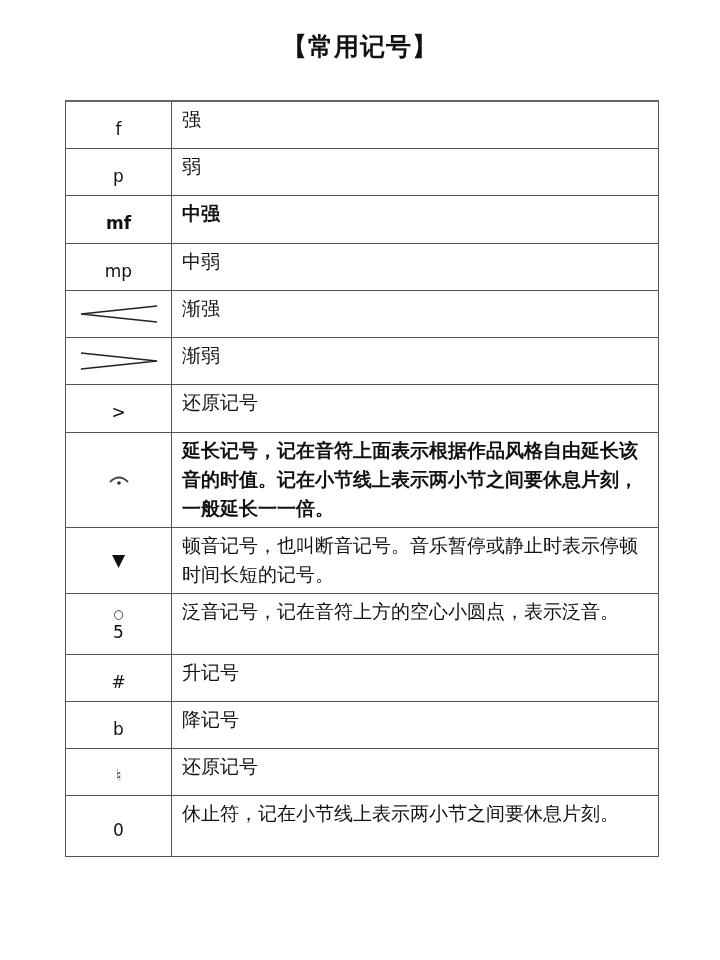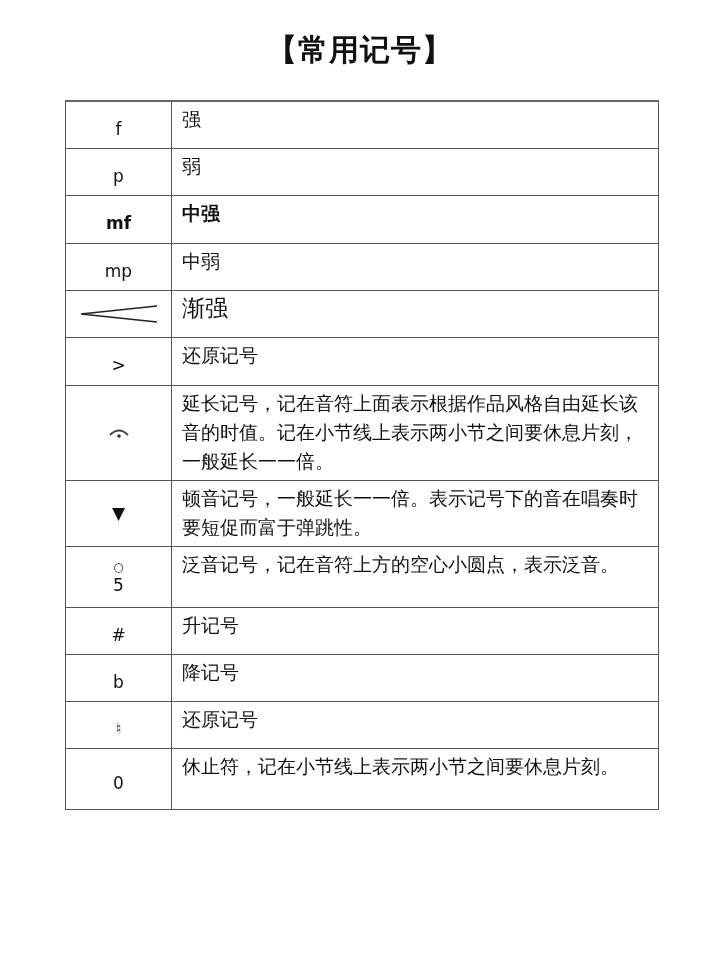--- a/index.html
+++ b/index.html
@@ -1,29 +1,29 @@
 <!DOCTYPE html>
 <html><head>
 <meta charset="utf-8">
 <style>
   html, body { margin: 0; padding: 0; background: #ffffff; }
   body { width: 720px; height: 960px; position: relative; overflow: hidden;
          font-family: "DejaVu Sans", sans-serif; color: #111; }
   .title { position: absolute; top: 30px; left: 0; width: 720px; text-align: center;
-           font-size: 30px; font-weight: bold; letter-spacing: 1px; color: #111; }
+           font-size: 25px; font-weight: bold; letter-spacing: 1px; color: #111; }
   table.sym { position: absolute; top: 100px; left: 65px; width: 594px;
               border-collapse: collapse; table-layout: fixed; }
   table.sym td { border: 1.5px solid #555; vertical-align: top; padding: 0; }
   table.sym tr:first-child td { border-top: 2px solid #666; }
   td.sym-cell { width: 105px; text-align: center; vertical-align: middle !important;
                 font-size: 17px; position: relative; }
   td.desc-cell { font-size: 19px; line-height: 29px; padding: 3px 10px 4px 10px !important; }
   .symtxt { display: inline-block; padding-top: 8px; }
   .r1 { height: 47px; } .r2 { height: 47px; } .r3 { height: 48px; font-weight: bold; } .r4 { height: 47px; }
-  .r5 { height: 47px; } .r6 { height: 47px; } .r7 { height: 48px; } .r8 { height: 86px; }
+  .r5 { height: 47px; } .r6 { height: 47px; } .r7 { height: 48px; } .r8 { height: 86px; font-weight: bold; }
   .r9 { height: 47px; } .r10 { height: 64px; } .r11 { height: 61px; } .r12 { height: 47px; }
   .r13 { height: 47px; } .r14 { height: 47px; } .r15 { height: 61px; }
   .harm { display: inline-block; line-height: 18px; font-size: 17px; }
   .harm .circ { font-size: 12px; display: block; }
   svg { display: block; margin: 0 auto; }
   .natural { font-size: 16px; font-weight: bold; color: #333; }
 </style>
 </head>
 <body>
 
@@ -48,40 +48,50 @@
     <td class="desc-cell">中弱</td>
   </tr>
   <tr class="r5">
     <td class="sym-cell">
       <span>
         <svg width="80" height="24" viewBox="0 0 80 24">
               <polyline points="78,4 2,12 78,20" fill="none" stroke="#222" stroke-width="1.3"></polyline>
             </svg>
       </span>
     </td>
-    <td class="desc-cell" style="font-size:23px">渐强</td>
+    <td class="desc-cell" style="font-size:19px">渐强</td>
+  </tr>
+  <tr class="r6">
+    <td class="sym-cell">
+      <span>
+        <svg width="80" height="24" viewBox="0 0 80 24">
+              <polyline points="2,4 78,12 2,20" fill="none" stroke="#222" stroke-width="1.3"></polyline>
+            </svg>
+      </span>
+    </td>
+    <td class="desc-cell">渐弱</td>
   </tr>
   <tr class="r7">
     <td class="sym-cell"><span class="symtxt">&gt;</span></td>
     <td class="desc-cell">还原记号</td>
   </tr>
   <tr class="r8">
     <td class="sym-cell">
       <span>
         <svg width="24" height="14" viewBox="0 0 24 14">
               <path d="M3,9 Q12,0 21,9" fill="none" stroke="#444" stroke-width="2"></path>
               <circle cx="12" cy="10" r="1.8" fill="#333"></circle>
             </svg>
       </span>
     </td>
     <td class="desc-cell">延长记号，记在音符上面表示根据作品风格自由延长该音的时值。记在小节线上表示两小节之间要休息片刻，一般延长一一倍。</td>
   </tr>
   <tr class="r10">
     <td class="sym-cell"><span class="symtxt" style="padding-top:0">▼</span></td>
-    <td class="desc-cell">顿音记号，一般延长一一倍。表示记号下的音在唱奏时要短促而富于弹跳性。</td>
+    <td class="desc-cell">顿音记号，也叫断音记号。音乐暂停或静止时表示停顿时间长短的记号。</td>
   </tr>
   <tr class="r11">
     <td class="sym-cell">
       <span class="harm">
         <span class="circ">○</span>
         <span>5</span>
       </span>
     </td>
     <td class="desc-cell">泛音记号，记在音符上方的空心小圆点，表示泛音。</td>
   </tr>

